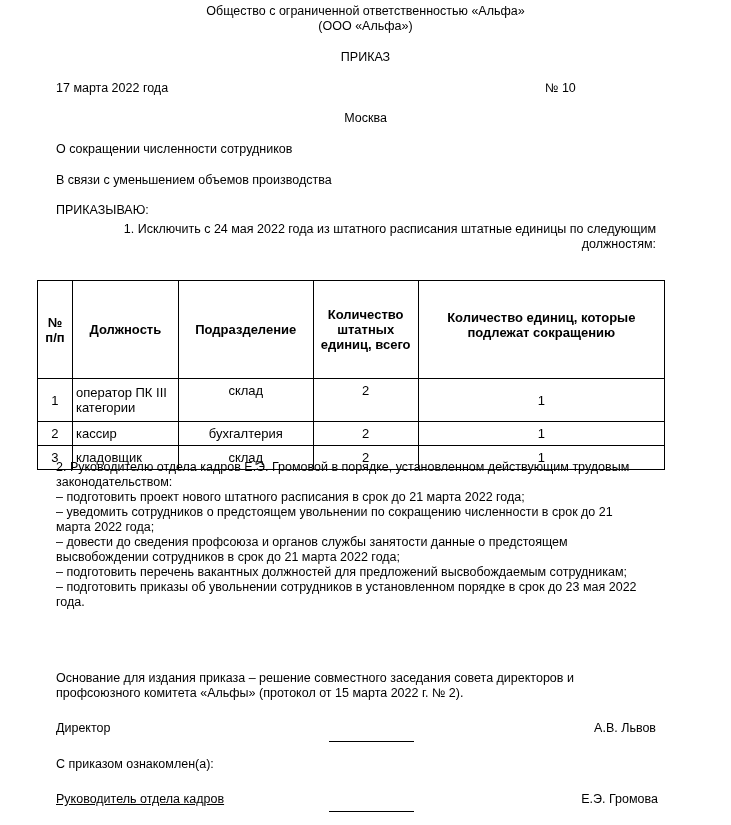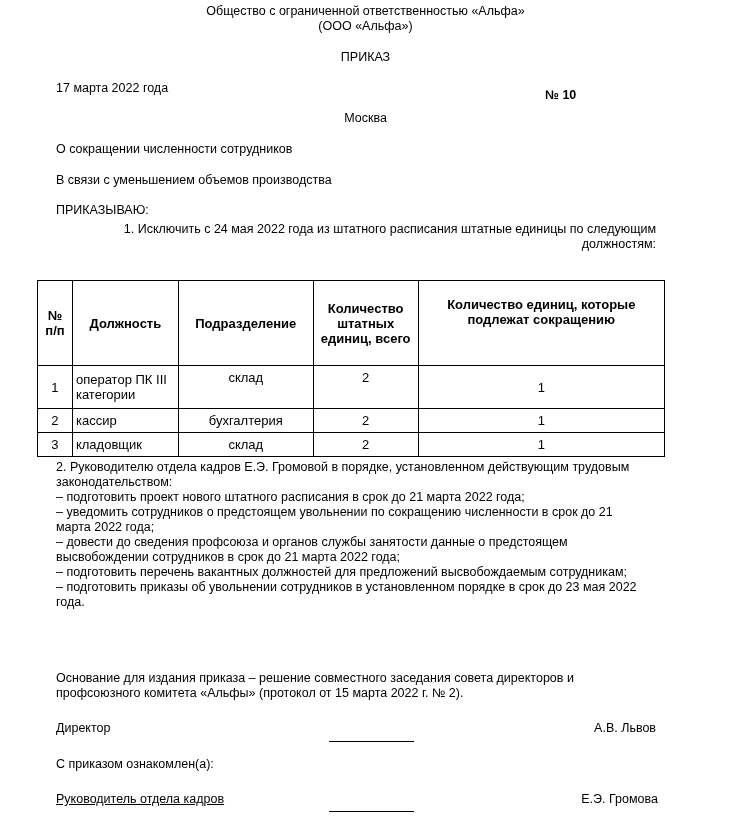--- a/index.html
+++ b/index.html
@@ -26,21 +26,21 @@
   .sigline { position: absolute; height: 1px; background: #000; left: 329px; width: 85px; }
   .right { text-align: right; }
 </style>
 </head>
 <body>
 
 <div class="abs center" style="top:4px;">Общество с ограниченной ответственностью «Альфа»</div>
 <div class="abs center" style="top:19px;">(ООО «Альфа»)</div>
 <div class="abs center" style="top:50px;">ПРИКАЗ</div>
 <div class="abs" style="top:81px; left:56px;">17 марта 2022 года</div>
-<div class="abs" style="top:88px; left:545px;font-weight:bold;">№ 10</div>
+<div class="abs" style="top:81px; left:545px;">№ 10</div>
 <div class="abs center" style="top:111px;">Москва</div>
 
 <div class="para" style="top:142px;">О сокращении численности сотрудников</div>
 <div class="para" style="top:173px;">В связи с уменьшением  объемов производства</div>
 <div class="para" style="top:203px;">ПРИКАЗЫВАЮ:</div>
 <div class="para" style="top:222px; width:600px;text-align:right;">1. Исключить с 24 мая 2022  года из штатного расписания  штатные  единицы  по следующим должностям:</div>
 
 <table class="staff">
   <colgroup>
     <col style="width:35px">
@@ -48,21 +48,21 @@
       <col style="width:135px">
       <col style="width:105px">
       <col style="width:247px">
   </colgroup>
   <tbody>
       <tr>
     <th>№ п/п</th>
     <th>Должность</th>
     <th>Подразделение</th>
     <th>Количество штатных единиц, всего</th>
-    <th style="vertical-align:top; padding-top:16px;">Количество единиц, которые подлежат сокращению</th>
+    <th style="vertical-align:top; padding-top:29px;">Количество единиц, которые подлежат сокращению</th>
   </tr>
   <tr class="r1">
     <td>1</td>
     <td class="pos">оператор ПК III категории</td>
     <td class="top">склад</td>
     <td class="top">2</td>
     <td>1</td>
   </tr>
   <tr class="r2">
     <td>2</td>

